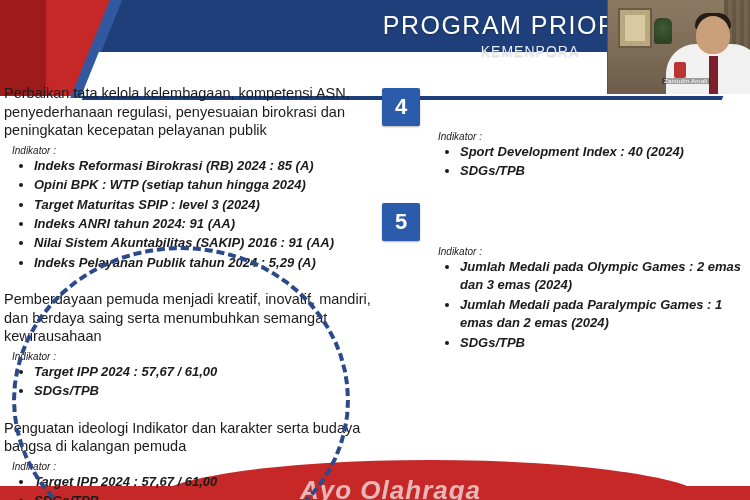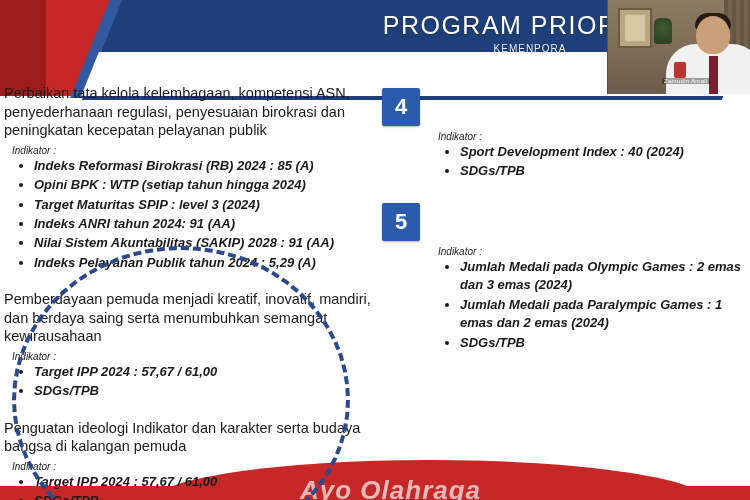--- a/index.html
+++ b/index.html
@@ -86,21 +86,21 @@
     width: 400px;
     text-align: center;
     color: #ffffff;
     font-size: 25px;
     letter-spacing: 1.5px;
     line-height: 1.22;
     text-shadow: 0 1px 2px rgba(0,0,0,.25);
     z-index: 3;
   }
   .title-sub {
-    font-size: 10px;
+    font-size: 14px;
     letter-spacing: 1px;
     margin-top: 2px;
     color: #e7eefb;
   }
   
   .col-left {
     position: absolute;
     left: 4px;
     top: 84px;
     width: 368px;
@@ -298,21 +298,21 @@
   <div class="col-left">
 
     <div class="block">
       <div class="headline">Perbaikan tata kelola kelembagaan, kompetensi ASN, penyederhanaan regulasi, penyesuaian birokrasi dan peningkatan kecepatan pelayanan publik</div>
       <div class="ind-label">Indikator :</div>
       <ul class="ind">
         <li>Indeks Reformasi Birokrasi (RB) 2024 : 85 (A)</li>
         <li>Opini BPK : WTP (setiap tahun hingga 2024)</li>
         <li>Target Maturitas SPIP : level 3 (2024)</li>
         <li>Indeks ANRI  tahun 2024: 91 (AA)</li>
-        <li>Nilai Sistem Akuntabilitas (SAKIP) 2028 : 91 (AA)</li>
+        <li>Nilai Sistem Akuntabilitas (SAKIP) 2016 : 91 (AA)</li>
         <li>Indeks Pelayanan Publik tahun 2024 : 5,29 (A)</li>
       </ul>
     </div>
 
     <div class="block" style="margin-top:18px">
       <div class="headline">Pemberdayaan pemuda menjadi kreatif, inovatif, mandiri, dan berdaya saing serta menumbuhkan semangat kewirausahaan</div>
       <div class="ind-label">Indikator :</div>
       <ul class="ind">
         <li>Target IPP 2024 : 57,67 / 61,00</li>
         <li>SDGs/TPB</li>

